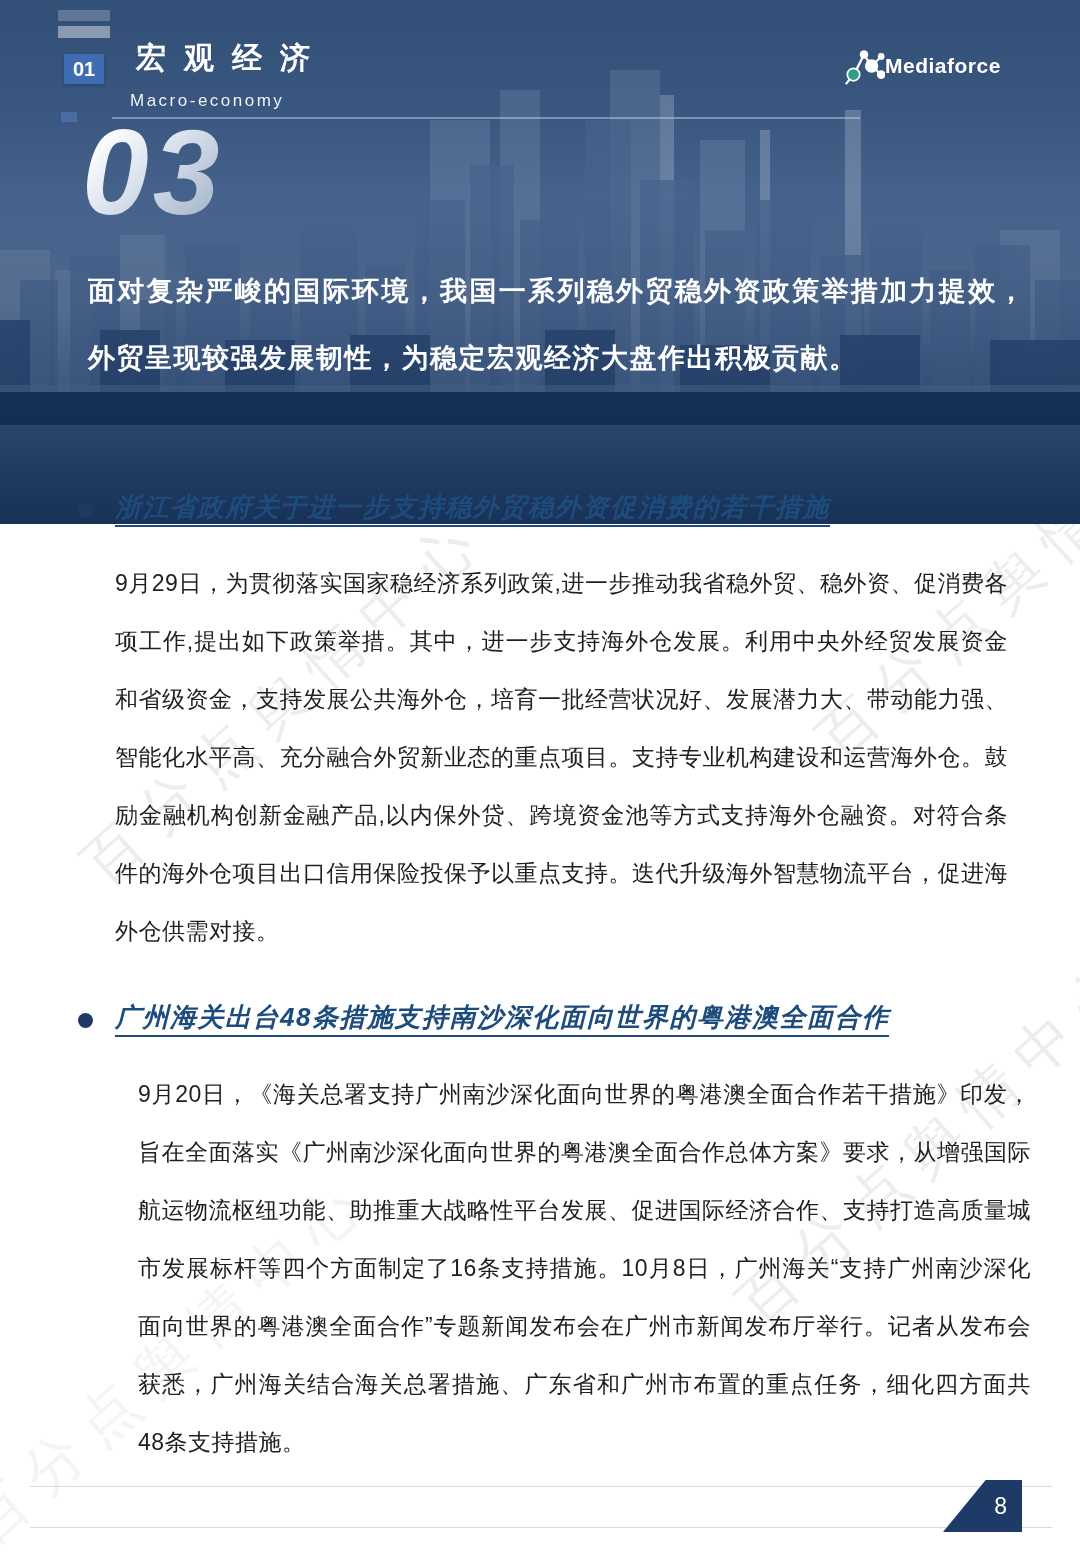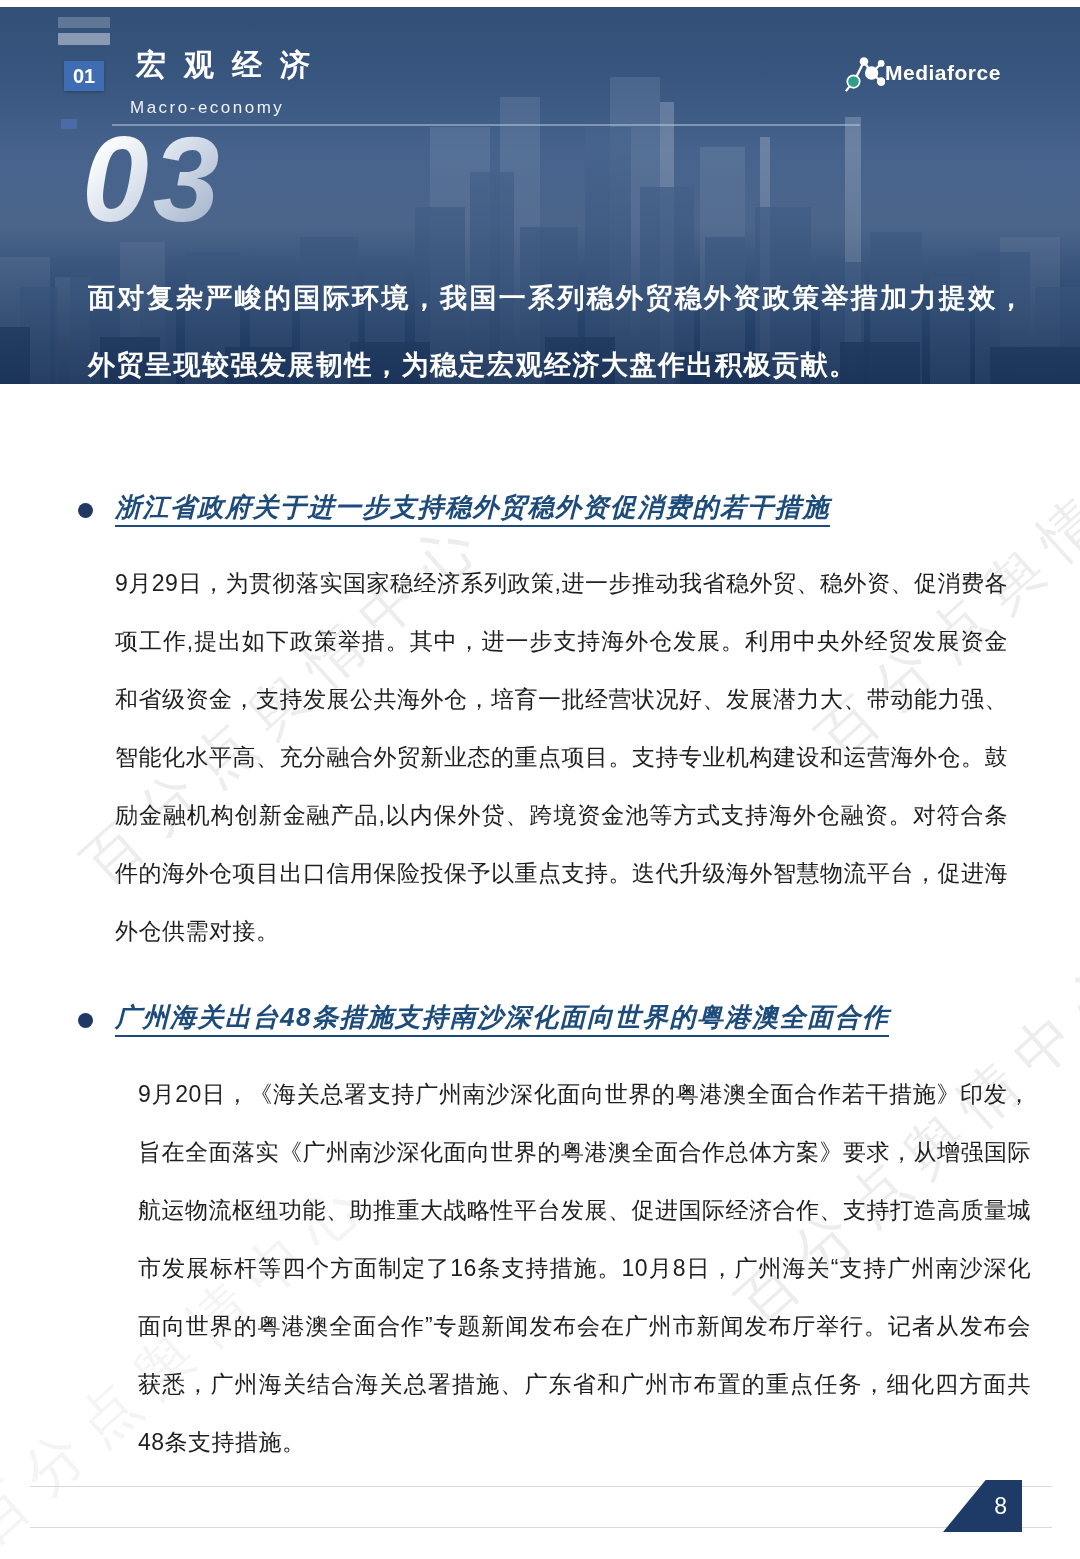--- a/index.html
+++ b/index.html
@@ -5,23 +5,23 @@
   * { margin:0; padding:0; box-sizing:border-box; }
   html,body { background:#e8e8e8; }
   body { font-family:"Liberation Sans","DejaVu Sans",sans-serif; }
   .page {
     position:relative; width:1080px; height:1559px; margin:0 auto;
     background:#ffffff; overflow:hidden;
   }
 
   
   .hero {
-    position:absolute; left:0; top:0; width:1080px; height:377px;
+    position:absolute; left:0; top:0; width:1080px; height:524px;
     background:linear-gradient(180deg,#36557f 0%,#3d5c86 20%,#4e6b95 42%,#5d779d 58%,#44638e 74%,#2f507c 92%,#284a76 100%);
-    overflow:hidden; z-index:2;margin-top:7px;
+    overflow:hidden; z-index:2;
   }
   .hero svg.skyline { position:absolute; left:0; top:0; }
   .hero::after {
     content:""; position:absolute; inset:0;
     background:linear-gradient(180deg, rgba(40,64,100,0.28) 0%, rgba(34,58,96,0.12) 38%, rgba(20,42,76,0.38) 78%, rgba(14,34,66,0.6) 100%);
     pointer-events:none;
   }
   .hero-inner { position:absolute; inset:0; z-index:3; }
 
   .chap-bar1 { position:absolute; left:58px; top:10px; width:52px; height:11px; background:rgba(255,255,255,0.22); }

